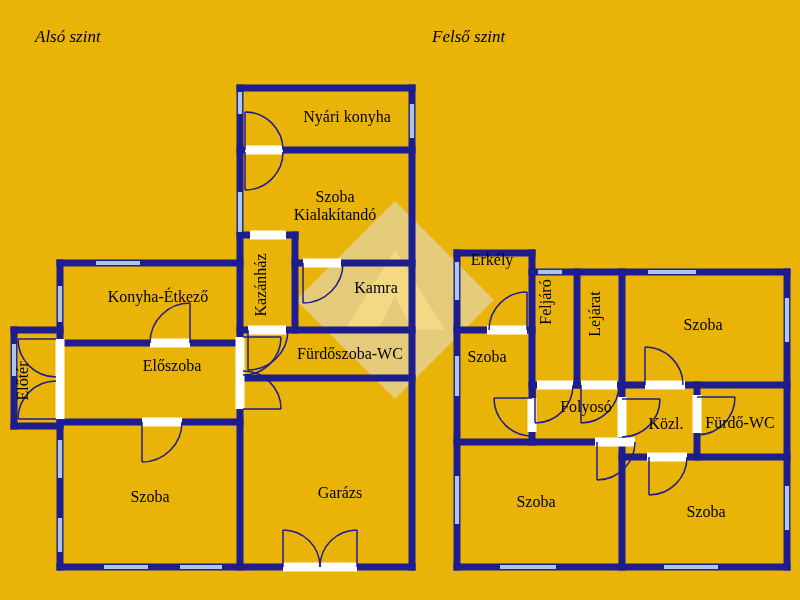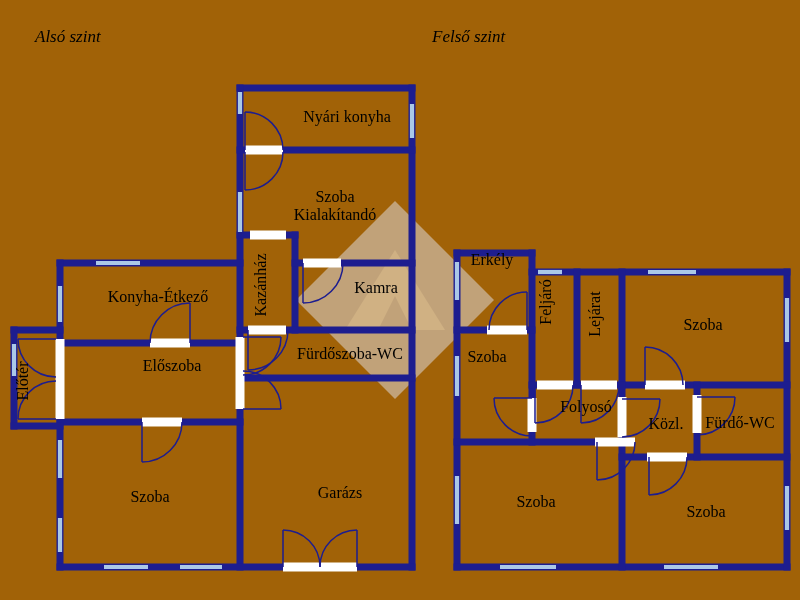--- a/index.html
+++ b/index.html
@@ -1,16 +1,16 @@
 <!DOCTYPE html>
 <html><head>
 <meta charset="utf-8">
 <style>
   html,body{margin:0;padding:0;background:#ffffff;}
-  .stage{position:relative;width:800px;height:600px;background:#a16207;overflow:hidden;
+  .stage{position:relative;width:800px;height:600px;background:#eab308;overflow:hidden;
          font-family:"Liberation Serif", serif;}
   svg{display:block;}
   .wall{stroke:#1d1d8f;stroke-width:7;fill:none;stroke-linecap:square;}
   .cut{stroke:#ffffff;stroke-width:9;fill:none;stroke-linecap:butt;}
   .window{stroke:#aac8e8;stroke-width:4.2;fill:none;stroke-linecap:butt;}
   .door{stroke:#1d1d8f;stroke-width:1.5;fill:none;}
   .room-label{font-family:"Liberation Serif",serif;font-size:16px;fill:#000000;}
   .plan-title{font-family:"Liberation Serif",serif;font-size:17px;font-style:italic;fill:#000000;}
 </style>
 </head>

